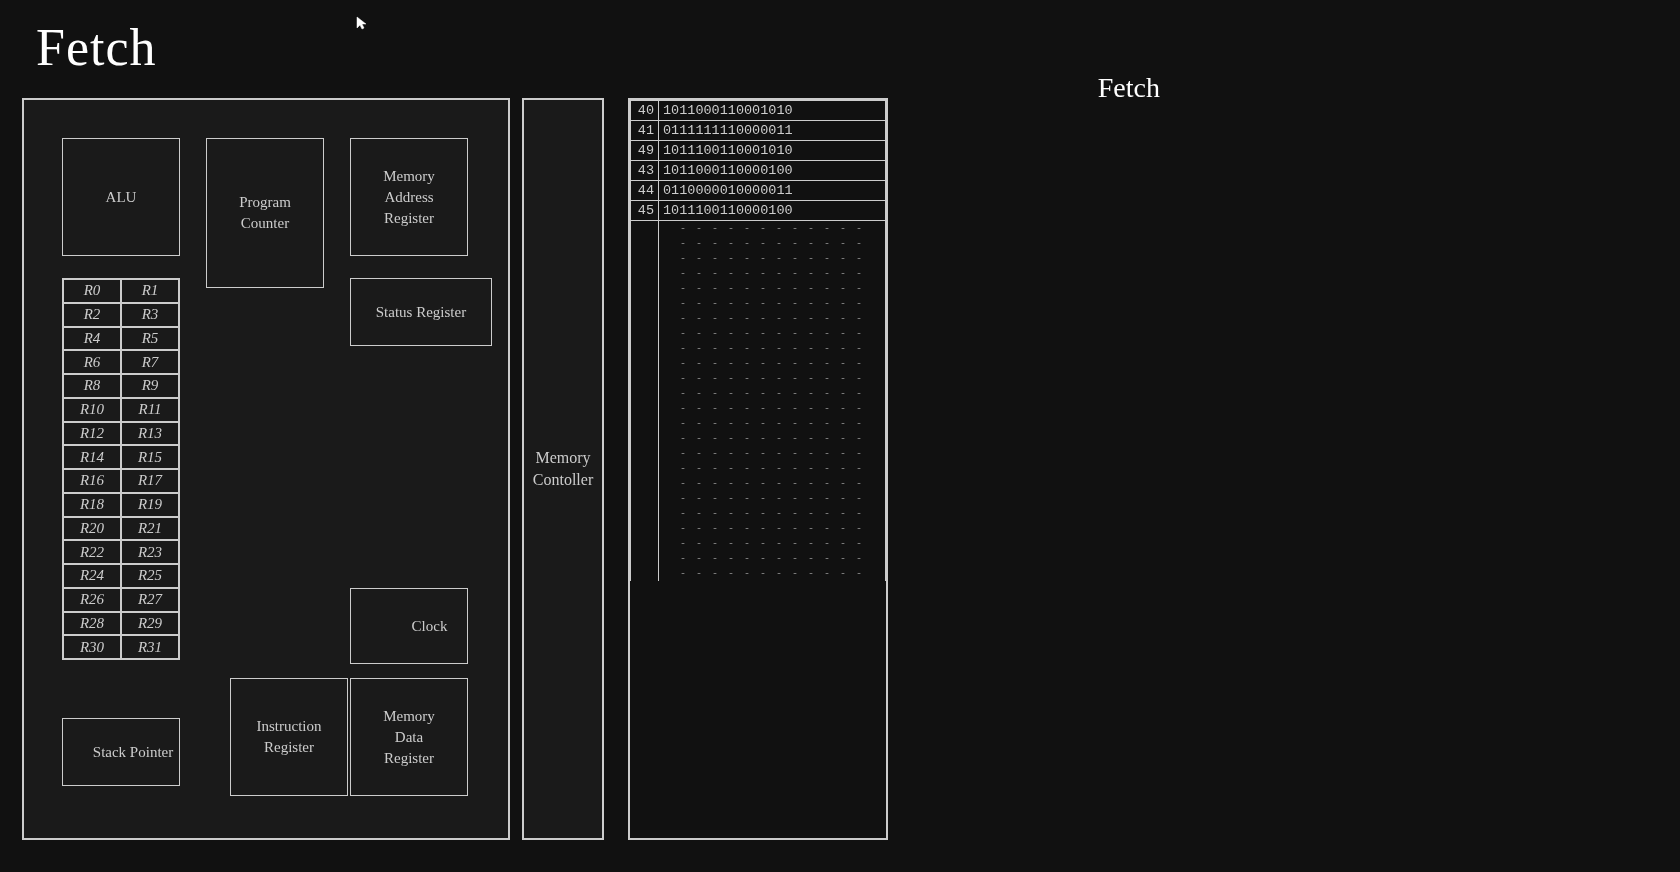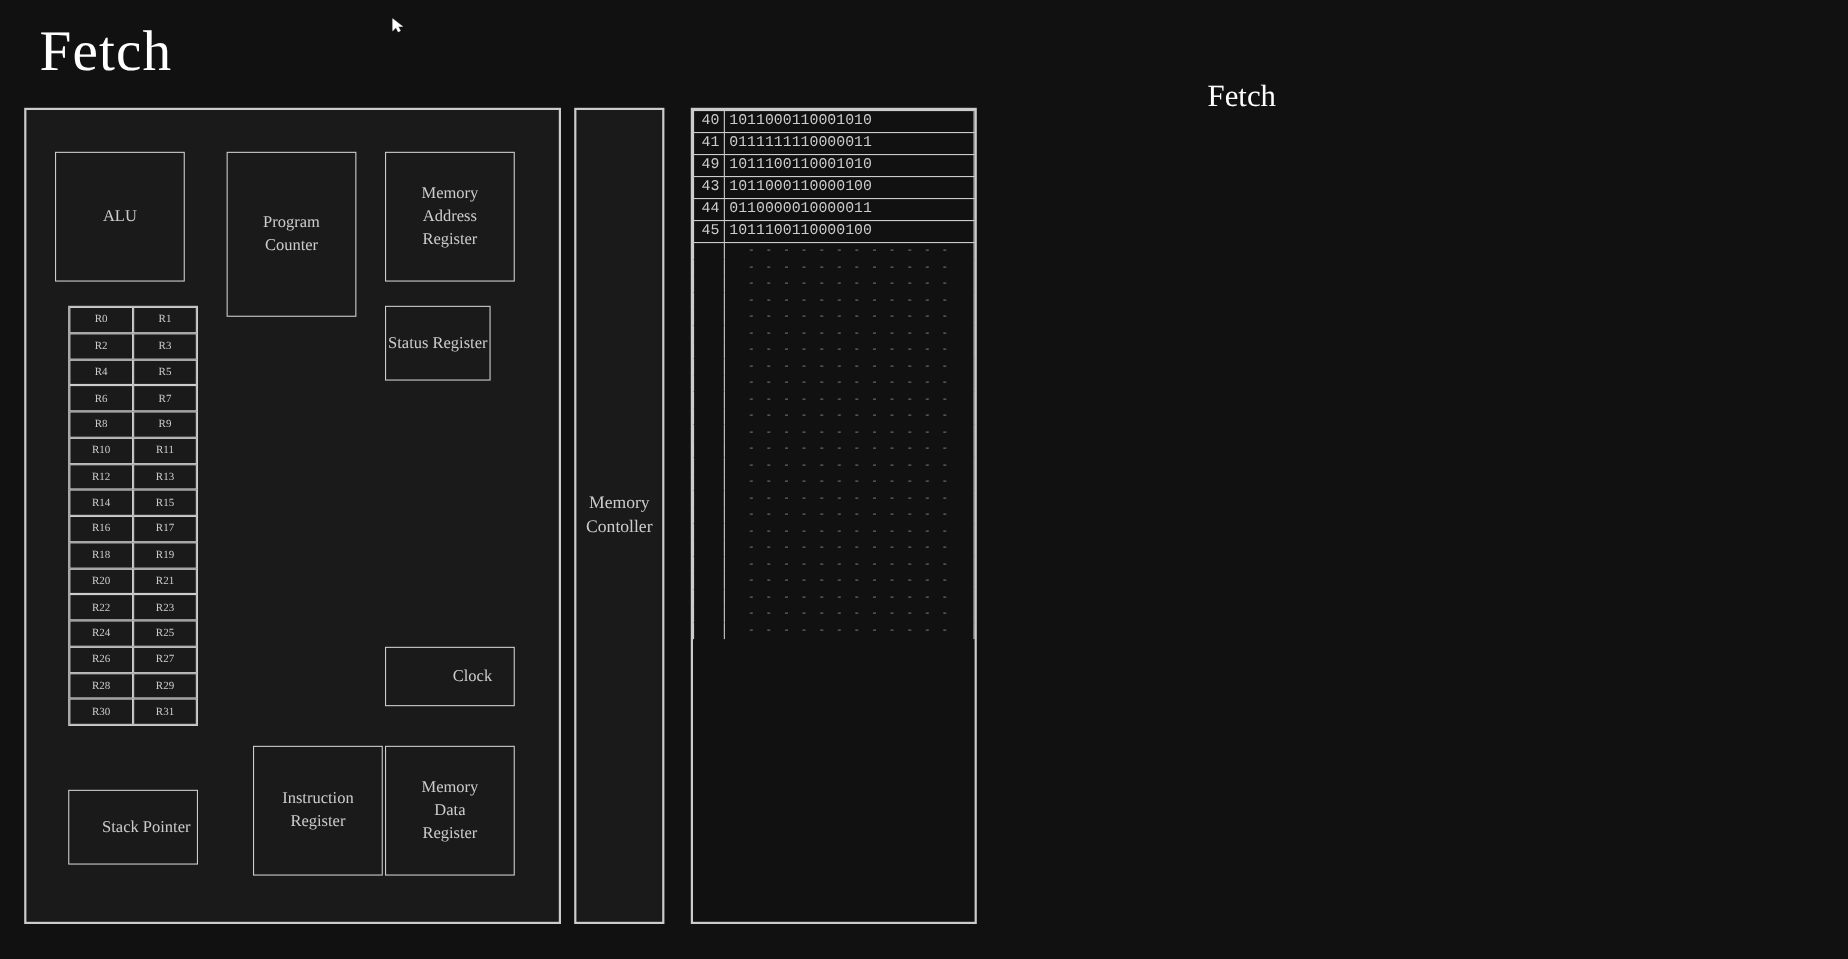--- a/index.html
+++ b/index.html
@@ -132,21 +132,21 @@
       justify-content: center;
       text-align: center;
       color: #ccc;
       font-size: 15px;
       line-height: 1.4;
     }
 
     
     .block-alu {
       top: 38px;
-      left: 26px;
+      left: 38px;
       width: 118px;
       height: 118px;
     }
 
     
     .block-pc {
       top: 38px;
       left: 182px;
       width: 118px;
       height: 150px;
@@ -173,29 +173,30 @@
       font-size: 11px;
       color: #ccc;
     }
 
     .register-cell {
       border: 0.5px solid #ccc;
       display: flex;
       align-items: center;
       justify-content: center;
       padding: 1px 2px;
-      font-size: 10px;
+      font-size: 15px;
       color: #ccc;
+      font-style: italic;
     }
 
     
     .block-status {
       top: 178px;
       left: 326px;
-      width: 96px;
+      width: 142px;
       height: 68px;
     }
 
     
     .block-decoder {
       top: 268px;
       left: 182px;
       width: 118px;
       height: 118px;
     }
@@ -206,21 +207,21 @@
       left: 326px;
       width: 118px;
       height: 118px;
     }
 
     
     .block-clock {
       top: 488px;
       left: 326px;
       width: 118px;
-      height: 54px;
+      height: 76px;
       padding-left: 41px;
     }
 
     
     .block-ir {
       top: 578px;
       left: 182px;
       width: 118px;
       height: 118px;
       margin-left: 24px;

